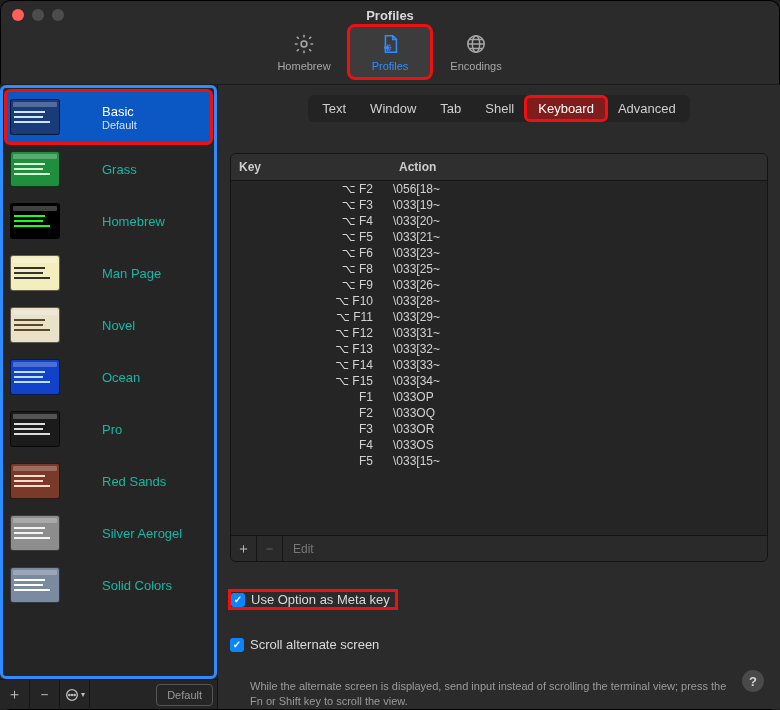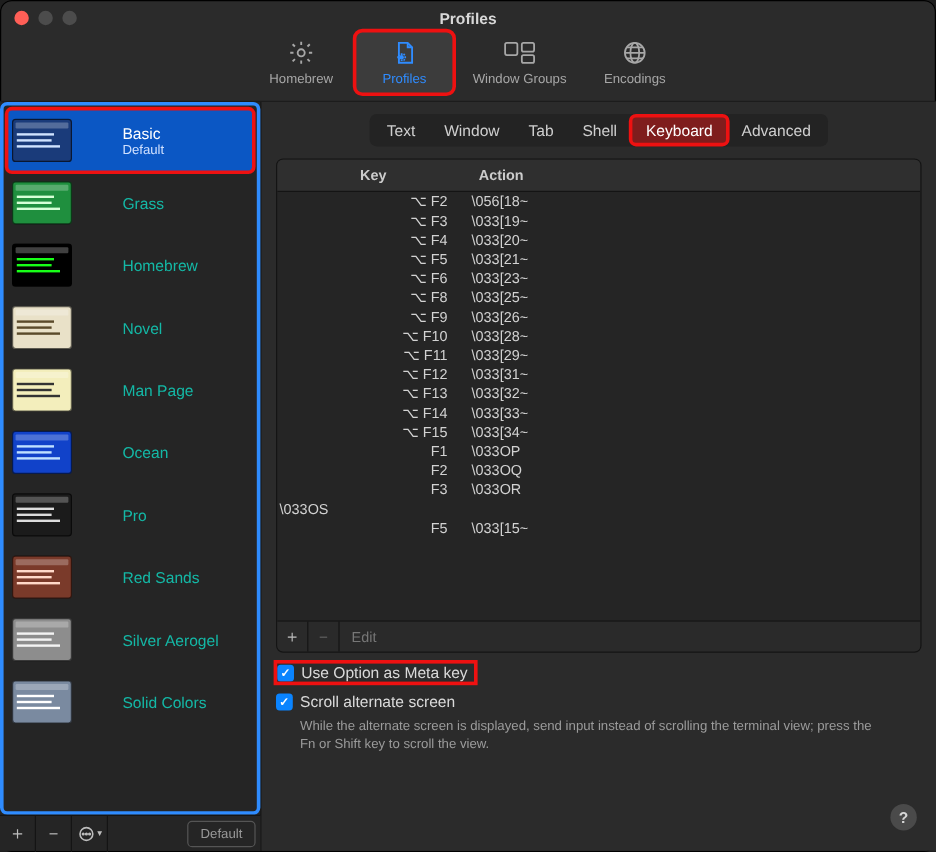--- a/index.html
+++ b/index.html
@@ -28,30 +28,30 @@
   .pthumb .bar { position:absolute; top:2px; left:2px; right:2px; height:5px; background:rgba(255,255,255,0.25); border-radius:1px;}
   .pthumb .ln { position:absolute; left:3px; right:14px; height:2px; background:rgba(255,255,255,0.45);}
   .pname { font-size:13px; color:#14b8a6; }
   .pitem.sel .pname { color:#fff; }
   .psub { font-size:11px; color:#cfe0ff; }
   .sbot { height:30px; border-top:1px solid #141414; display:flex; align-items:center; background:#252525; }
   .sbot .btn { width:30px; height:30px; display:flex; align-items:center; justify-content:center; color:#bdbdbd; border-right:1px solid #141414; cursor:default; font-size:15px;}
   .sbot .spacer { flex:1;}
   .sbot .default { padding:0 10px; height:22px; margin:4px; border:1px solid #555; border-radius:4px; font-size:11px; color:#999; display:flex; align-items:center;}
   
-  .content { flex:1; background:#2b2b2b; display:flex; flex-direction:column; padding:10px 12px 0 12px; }
+  .content { flex:1; background:#2b2b2b; display:flex; flex-direction:column; padding:10px 12px 0 12px;gap:21px; }
   .segbar { display:flex; justify-content:center; }
   .seg { background:#232323; border-radius:6px; padding:2px; display:flex; }
   .segitm { padding:4px 12px; color:#cfcfcf; border-radius:4px; font-size:13px; cursor:default;}
   .segitm.sel { background:#7f1d1d; color:#fff;}
   
   .tblwrap { margin-top:10px; border:1px solid #141414; border-radius:6px; overflow:hidden; background:#252525; display:flex; flex-direction:column; height:412px;}
   .thead { display:flex; background:#2f2f2f; color:#ccc; font-weight:600; font-size:12px; border-bottom:1px solid #141414;}
   .thead div { padding:6px 8px; }
-  .ck { width:160px; text-align:center; } .ca { flex:1; text-align:left; }
+  .ck { width:160px; text-align:left; } .ca { flex:1; text-align:left; }
   .tbody { flex:1; overflow:hidden; }
   .trow { display:flex; font-family:Menlo,Consolas,monospace; font-size:12px; color:#d2d2d2; }
   .trow .k { width:160px; text-align:right; padding:1px 18px 1px 0;}
   .trow .a { flex:1; padding:1px 0 1px 2px; text-align:left;}
   .tbot { height:26px; border-top:1px solid #141414; display:flex; align-items:center; background:#2a2a2a;}
   .tbot .sq { width:26px; height:26px; display:flex; align-items:center; justify-content:center; border-right:1px solid #141414; color:#bdbdbd; font-size:14px; cursor:default;}
   .tbot .edit { padding:0 10px; color:#777; font-size:12px;}
   
   .chkrow { display:flex; align-items:center; gap:6px; margin-top:8px; color:#dadada; font-size:13px;}
   .chk { width:14px; height:14px; border-radius:3px; background:#0a84ff; display:flex; align-items:center; justify-content:center; color:#fff; font-size:10px; font-weight:700;}
@@ -87,30 +87,20 @@
       <div class="ico">
         <svg width="22" height="22" viewBox="0 0 24 24" fill="none" stroke="#2f8cff" stroke-width="1.7">
           <path d="M7 3h8l4 4v14H7z"></path>
             <path d="M15 3v4h4"></path>
             <circle cx="9.5" cy="16" r="2" fill="#2f8cff" stroke="none"></circle>
             <path d="M9.5 14v-1.5M9.5 19.5V18M7.7 15.1l-1-1M12.3 18.9l-1-1M7 16H5.5M13.5 16H12M7.7 16.9l-1 1M12.3 13.1l-1 1" stroke="#2f8cff"></path>
         </svg>
       </div>
       <span>Profiles</span>
     </div>
-    <div class="tbtn" style="width:102px">
-      <div class="ico">
-        <svg width="26" height="20" viewBox="0 0 28 20" fill="none" stroke="#a7a7a7" stroke-width="1.6">
-          <rect x="1" y="1" width="11" height="11" rx="1.5"></rect>
-            <rect x="16" y="1" width="11" height="8" rx="1.5"></rect>
-            <rect x="16" y="12" width="11" height="7" rx="1.5"></rect>
-        </svg>
-      </div>
-      <span>Window Groups</span>
-    </div>
     <div class="tbtn">
       <div class="ico">
         <svg width="22" height="22" viewBox="0 0 24 24" fill="none" stroke="#a7a7a7" stroke-width="1.6">
           <circle cx="12" cy="12" r="9"></circle>
             <ellipse cx="12" cy="12" rx="4" ry="9"></ellipse>
             <path d="M3 12h18M4.5 7h15M4.5 17h15"></path>
         </svg>
       </div>
       <span>Encodings</span>
     </div>
@@ -149,39 +139,39 @@
               <div class="bar"></div>
               <div class="ln" style="top:11px;background:#18ff18"></div>
               <div class="ln" style="top:16px;width:60%;background:#18ff18"></div>
               <div class="ln" style="top:21px;width:75%;background:#18ff18"></div>
             </div>
             <div>
               <div class="pname">Homebrew</div>
             </div>
           </div>
           <div class="pitem">
+            <div class="pthumb" style="background: rgb(243, 238, 188);">
+              <div class="bar"></div>
+              <div class="ln" style="top:11px;background:#333"></div>
+              <div class="ln" style="top:16px;width:60%;background:#333"></div>
+              <div class="ln" style="top:21px;width:75%;background:#333"></div>
+            </div>
+            <div>
+              <div class="pname">Man Page</div>
+            </div>
+          </div>
+          <div class="pitem">
             <div class="pthumb" style="background: rgb(233, 225, 200);">
               <div class="bar"></div>
               <div class="ln" style="top:11px;background:#5a4a2a"></div>
               <div class="ln" style="top:16px;width:60%;background:#5a4a2a"></div>
               <div class="ln" style="top:21px;width:75%;background:#5a4a2a"></div>
             </div>
             <div>
               <div class="pname">Novel</div>
-            </div>
-          </div>
-          <div class="pitem">
-            <div class="pthumb" style="background: rgb(243, 238, 188);">
-              <div class="bar"></div>
-              <div class="ln" style="top:11px;background:#333"></div>
-              <div class="ln" style="top:16px;width:60%;background:#333"></div>
-              <div class="ln" style="top:21px;width:75%;background:#333"></div>
-            </div>
-            <div>
-              <div class="pname">Man Page</div>
             </div>
           </div>
           <div class="pitem">
             <div class="pthumb" style="background: rgb(17, 66, 201);">
               <div class="bar"></div>
               <div class="ln" style="top:11px;background:#bfe0ff"></div>
               <div class="ln" style="top:16px;width:60%;background:#bfe0ff"></div>
               <div class="ln" style="top:21px;width:75%;background:#bfe0ff"></div>
             </div>
             <div>
@@ -326,20 +316,21 @@
             </div>
             <div class="trow">
               <div class="k">F2</div>
               <div class="a">\033OQ</div>
             </div>
             <div class="trow">
               <div class="k">F3</div>
               <div class="a">\033OR</div>
             </div>
             <div class="trow">
+              <div class="k">F4</div>
               <div class="a">\033OS</div>
             </div>
             <div class="trow">
               <div class="k">F5</div>
               <div class="a">\033[15~</div>
             </div>
           </div>
         <div class="tbot">
           <div class="sq">＋</div>
           <div class="sq" style="color:#666">－</div>

